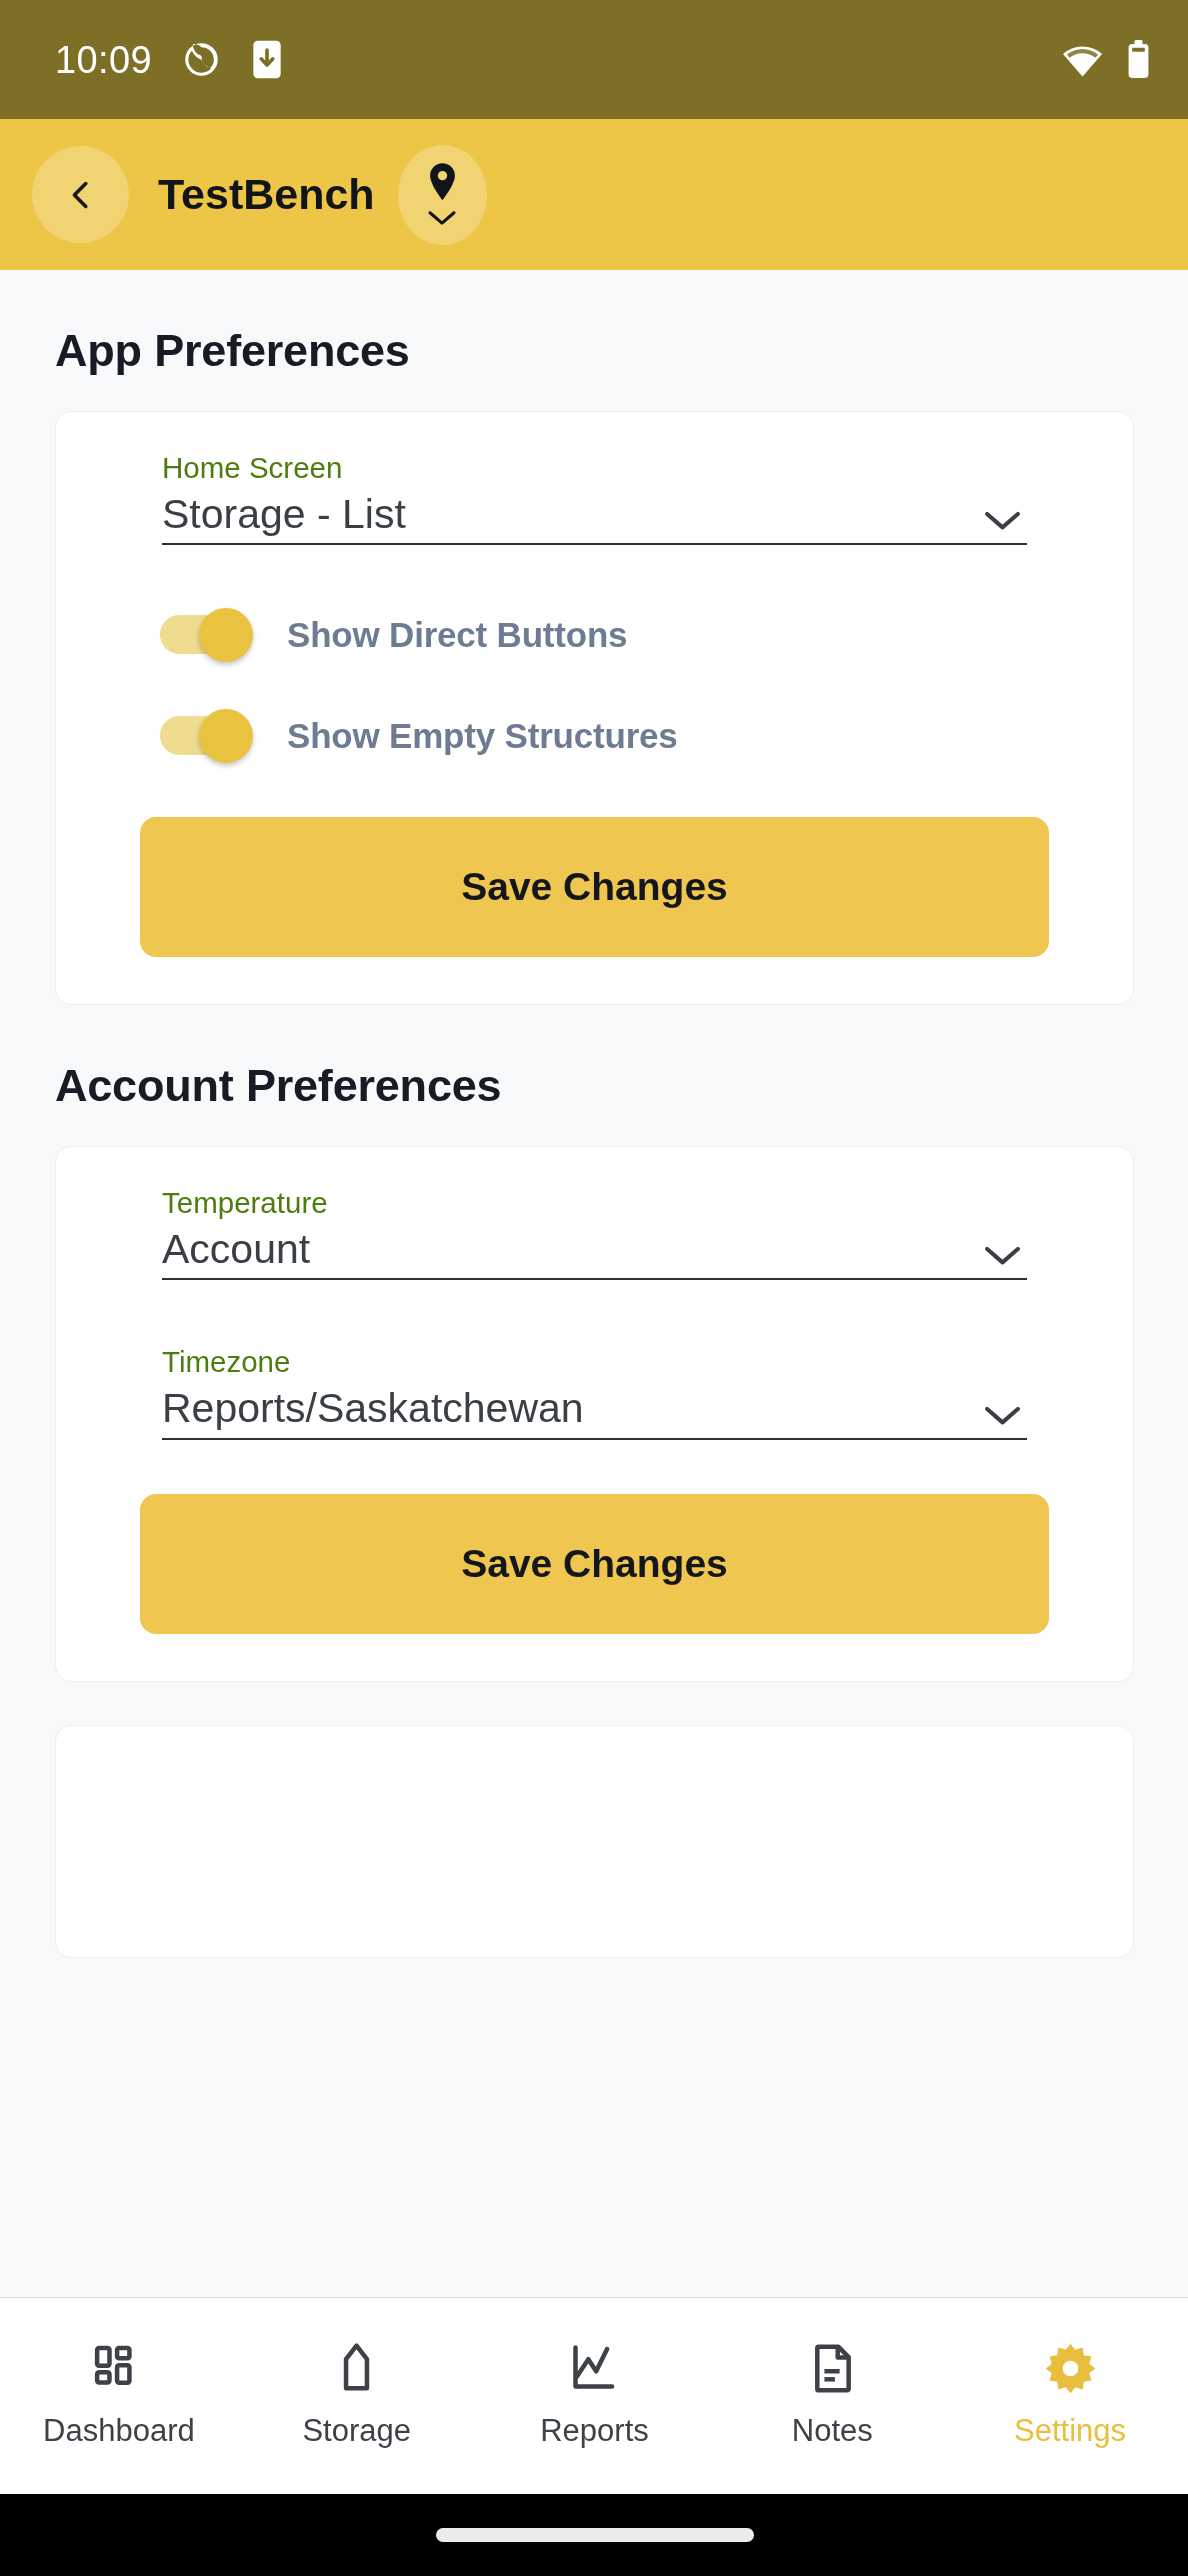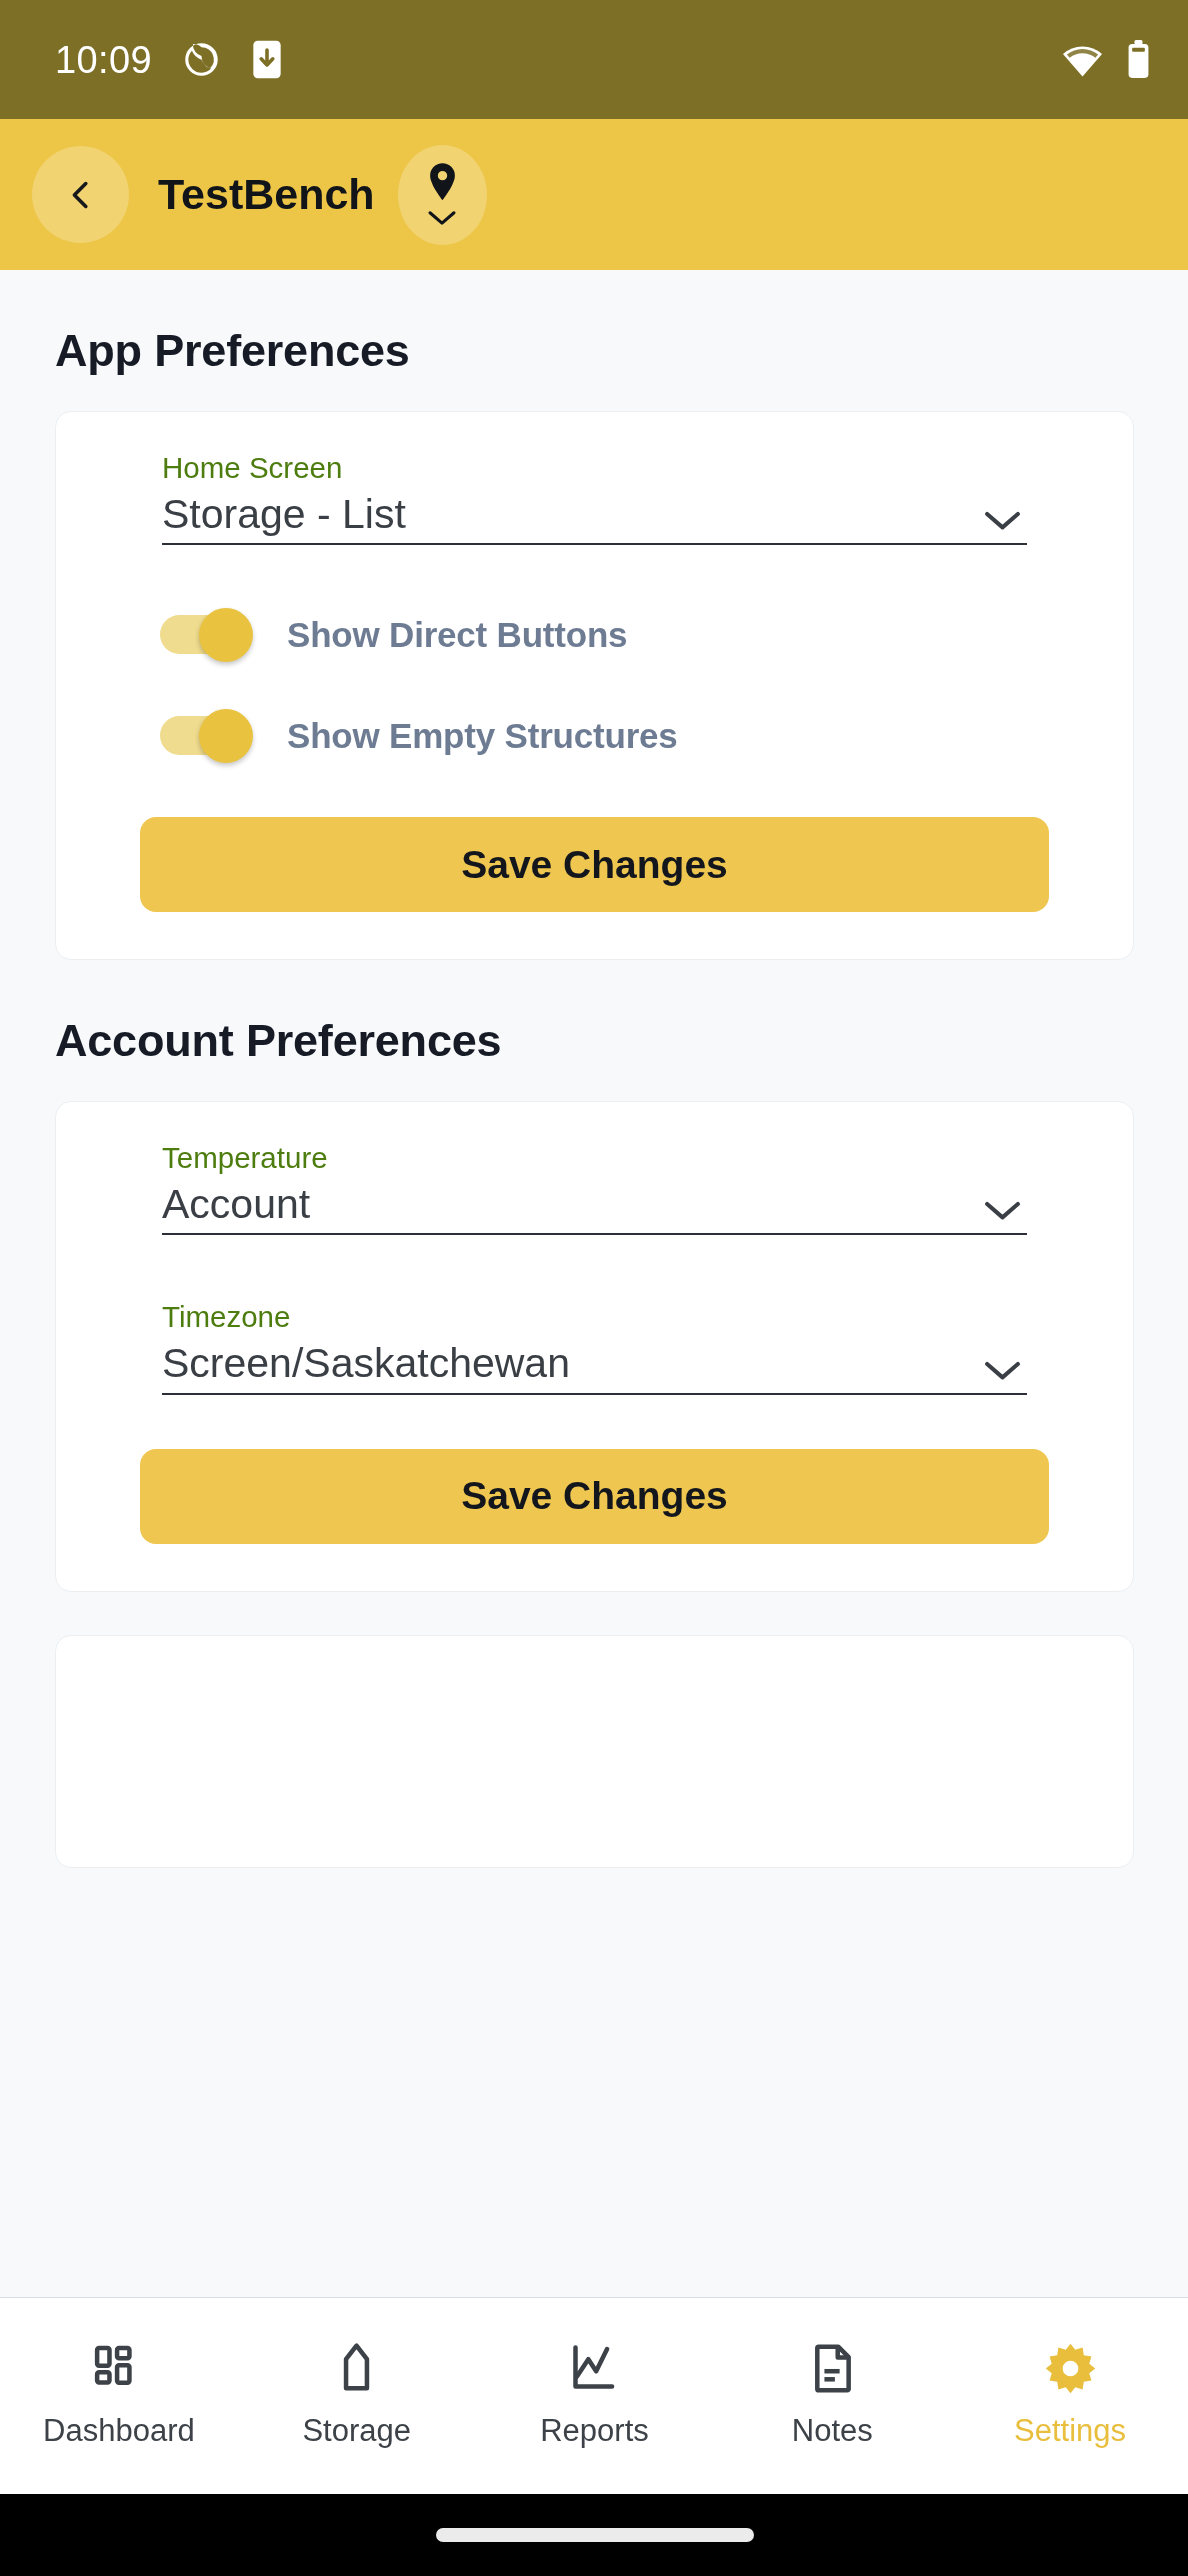--- a/index.html
+++ b/index.html
@@ -122,21 +122,21 @@
   .toggle-label {
     font-size:35px; font-weight:700; color:#6E7C93;
     letter-spacing:-0.2px; white-space:nowrap;
   }
 
   
   .btn-primary {
     display:block; width:100%;
     margin-top:54px;
     background:#EFC64F; border:none; border-radius:16px;
-    height:95px;
+    height:140px;
     font-family:"Liberation Sans", sans-serif;
     font-size:39px; font-weight:700; color:#13171D;
     cursor:pointer;
   }
   .card .btn-primary { margin-left:auto; margin-right:auto; width:calc(100% - 64px); }
 
   
   .card-cut {
     margin-top:43px;
     background:#ffffff;
@@ -276,21 +276,21 @@
           <div class="field-value">Account</div>
           <svg class="chev-down" width="41" height="25" viewBox="0 0 24 14">
             <path d="M3 3.2 12 11 21 3.2" stroke="#3A3F45" stroke-width="2.4" fill="none" stroke-linecap="round" stroke-linejoin="round"></path>
           </svg>
         </div>
       </div>
 
       <div class="field">
         <div class="field-label">Timezone</div>
         <div class="field-row">
-          <div class="field-value">Screen/Saskatchewan</div>
+          <div class="field-value">Reports/Saskatchewan</div>
           <svg class="chev-down" width="41" height="25" viewBox="0 0 24 14">
             <path d="M3 3.2 12 11 21 3.2" stroke="#3A3F45" stroke-width="2.4" fill="none" stroke-linecap="round" stroke-linejoin="round"></path>
           </svg>
         </div>
       </div>
 
       <button class="btn-primary">Save Changes</button>
     </div>
 
     <div class="card-cut"></div>

